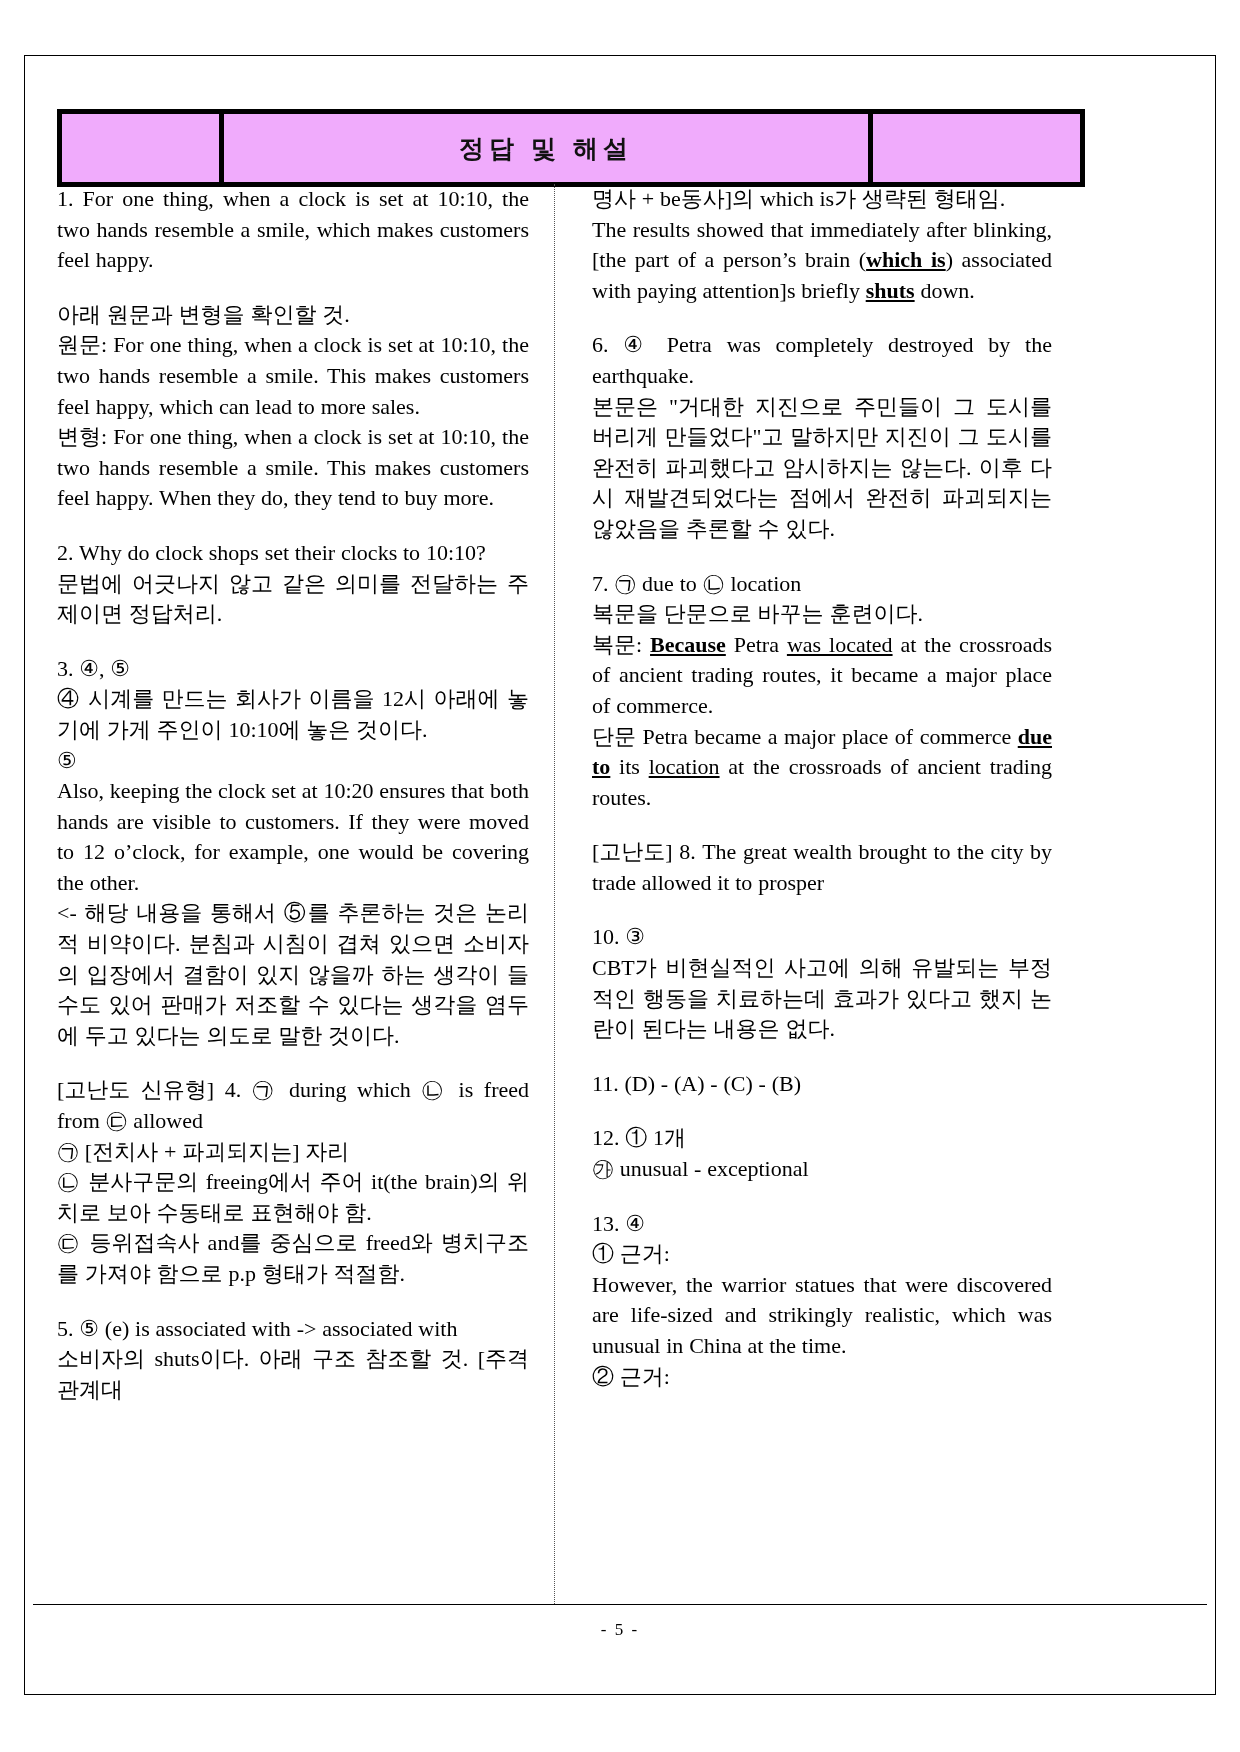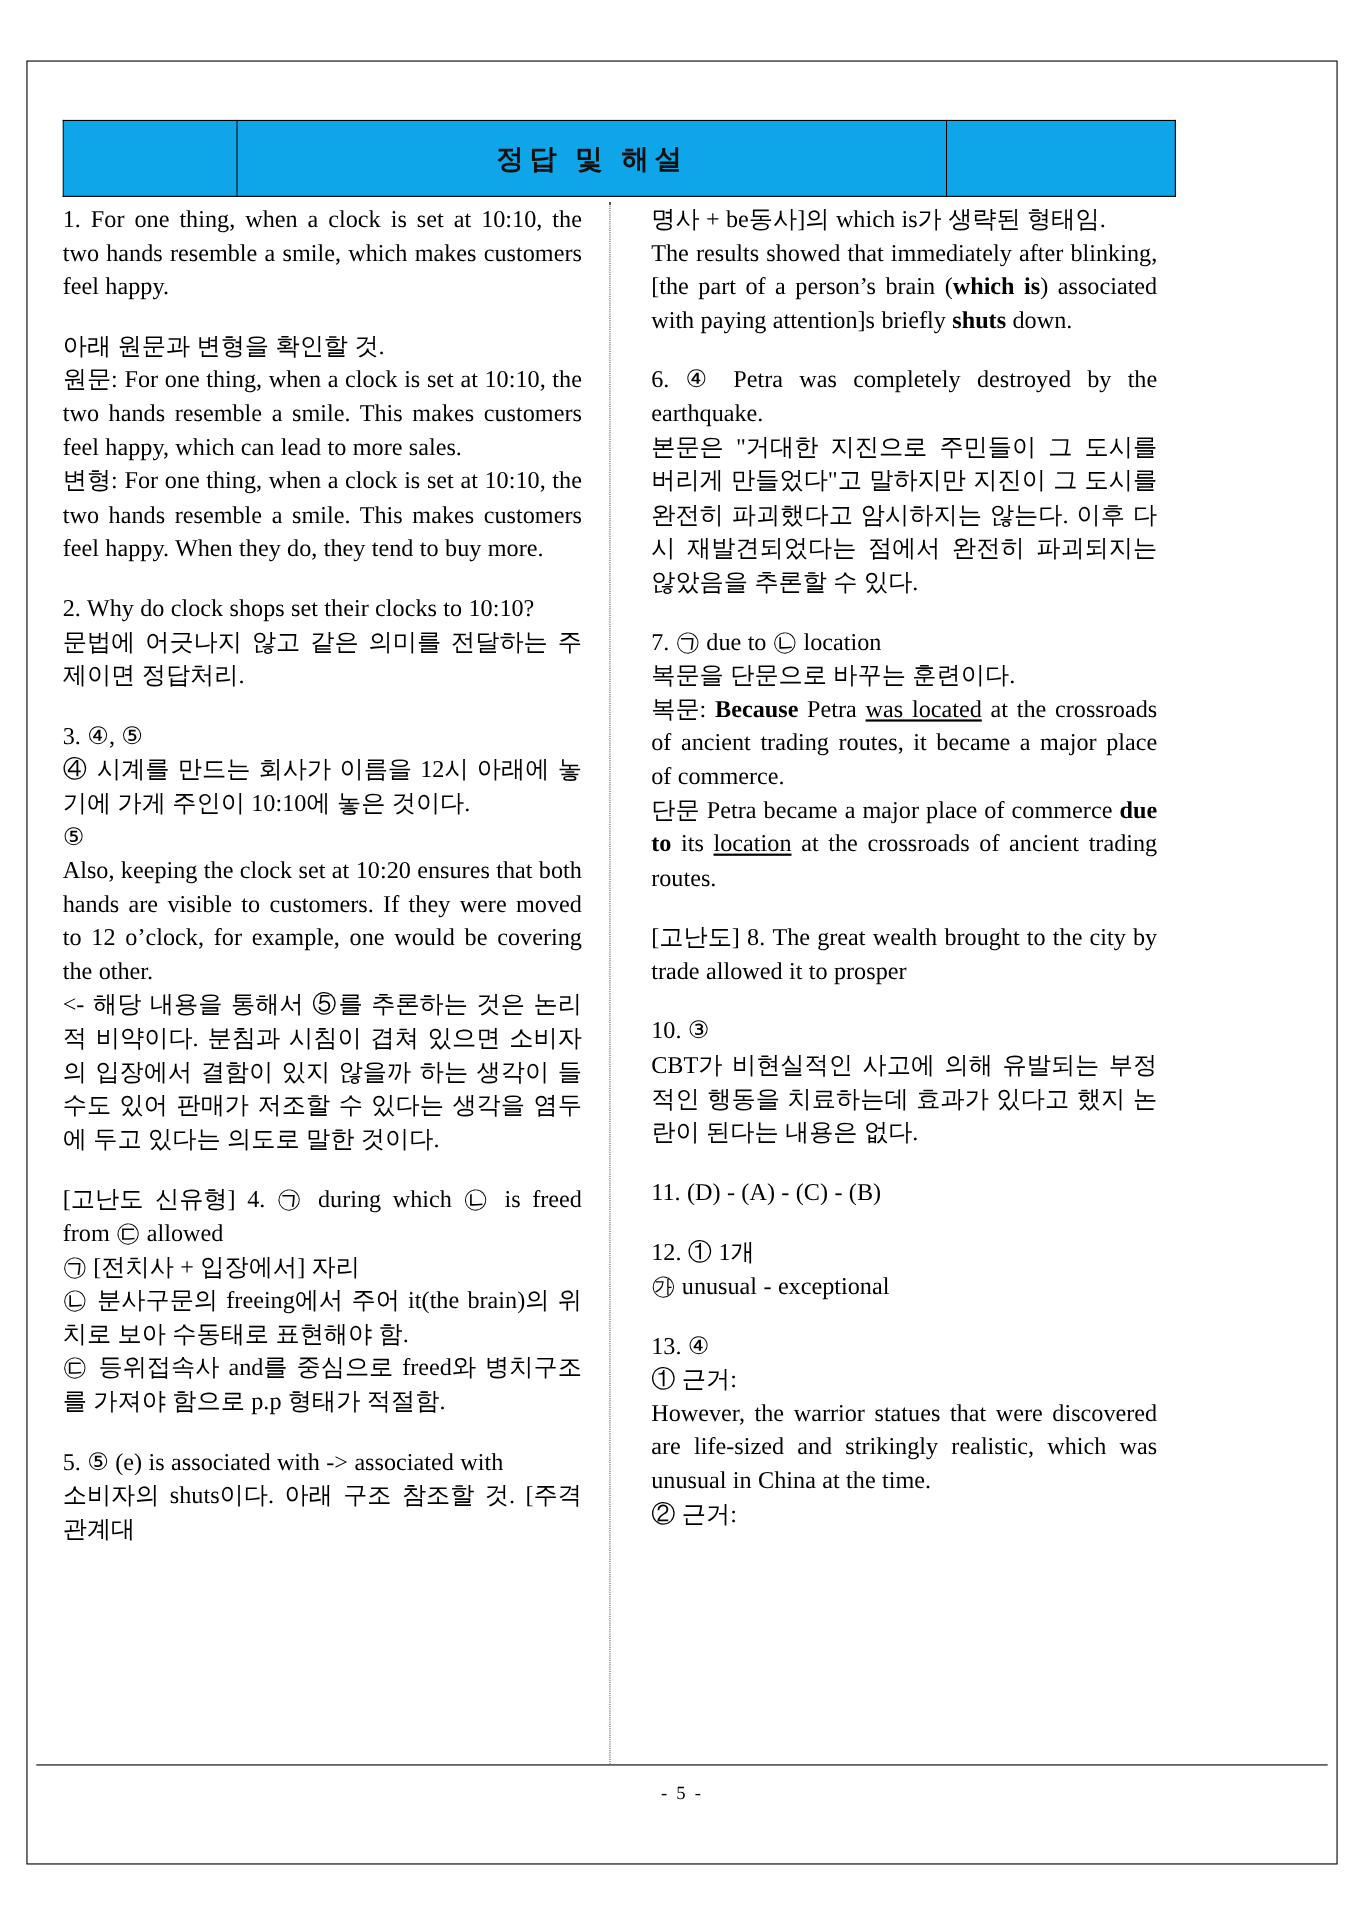--- a/index.html
+++ b/index.html
@@ -34,22 +34,22 @@
   
   .header-table {
     position: absolute;
     left: 24px;
     top: 45px;
     width: 1004px;
     border-collapse: collapse;
     table-layout: fixed;
   }
   .header-table td {
-    border: 1px solid #000000;
-    background: #0ea5e9;
+    border: 5px solid #000000;
+    background: #f0abfc;
     height: 66px;
     vertical-align: middle;
   }
   .hdr-left  { width: 155px; }
   .hdr-mid   { width: 642px; text-align: center; }
   .hdr-right { width: 205px; }
   .hdr-title {
     font-family: "Liberation Sans", "DejaVu Sans", sans-serif;
     font-size: 25px;
     font-weight: bold;
@@ -86,21 +86,21 @@
     margin: 0 0 24px 0;
     word-spacing: 0.3px;
   }
   .blk.tight { margin-bottom: 16px; }
   .blk p {
     margin: 0;
     text-align: justify;
     text-align-last: left;
   }
   .u { text-decoration: underline; }
-  .bold-u { font-weight: bold; }
+  .bold-u { font-weight: bold; text-decoration: underline; }
   
   .footer {
     position: absolute;
     left: 0;
     top: 1556px;
     width: 1174px;
     text-align: center;
     font-size: 17px;
     letter-spacing: 2px;
   }
@@ -153,21 +153,21 @@
       <div class="blk">
         <p>3. ④, ⑤</p>
         <p>④ 시계를 만드는 회사가 이름을 12시 아래에 놓기에 가게 주인이 10:10에 놓은 것이다.</p>
         <p>⑤</p>
         <p>Also, keeping the clock set at 10:20 ensures that both hands are visible to customers. If they were moved to 12 o’clock, for example, one would be covering the other.</p>
         <p>&lt;- 해당 내용을 통해서 ⑤를 추론하는 것은 논리적 비약이다. 분침과 시침이 겹쳐 있으면 소비자의 입장에서 결함이 있지 않을까 하는 생각이 들 수도 있어 판매가 저조할 수 있다는 생각을 염두에 두고 있다는 의도로 말한 것이다.</p>
       </div>
 
       <div class="blk">
         <p>[고난도 신유형] 4. ㉠ during which ㉡ is freed from ㉢ allowed</p>
-        <p>㉠ [전치사 + 입장에서] 자리</p>
+        <p>㉠ [전치사 + 파괴되지는] 자리</p>
         <p>㉡ 분사구문의 freeing에서 주어 it(the brain)의 위치로 보아 수동태로 표현해야 함.</p>
         <p>㉢ 등위접속사 and를 중심으로 freed와 병치구조를 가져야 함으로 p.p 형태가 적절함.</p>
       </div>
 
       <div class="blk tight">
         <p>5. ⑤ (e) is associated with -&gt; associated with</p>
         <p>소비자의 shuts이다. 아래 구조 참조할 것. [주격관계대</p>
       </div>
 
     </div>

